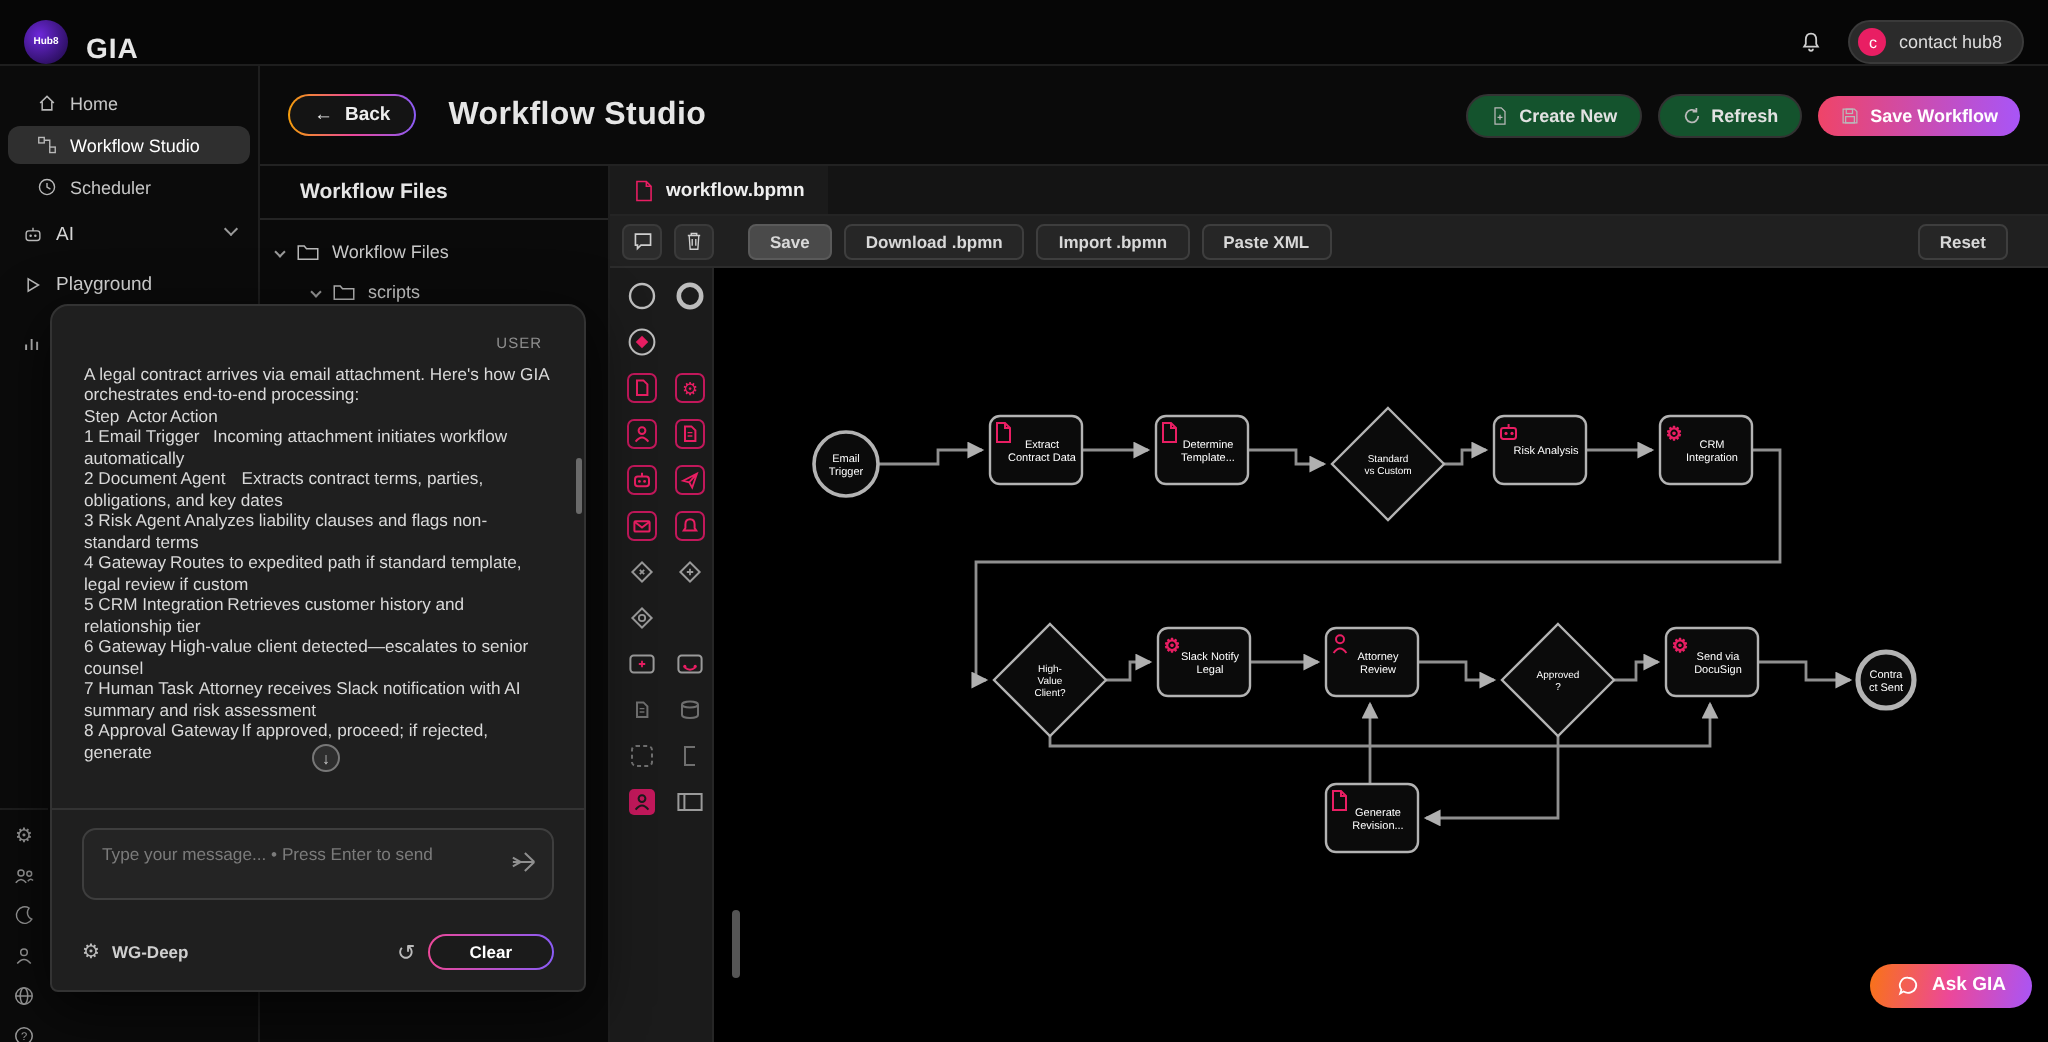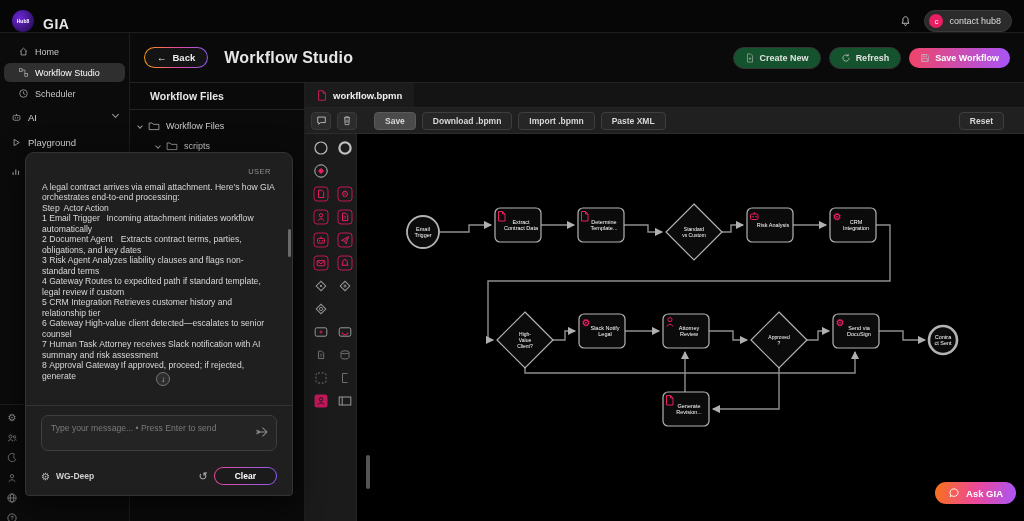--- a/index.html
+++ b/index.html
@@ -114,21 +114,21 @@
   .chat-input::placeholder { color:#7b7b7b; }
   .send-btn { position:absolute; right:8px; top:11px; width:14px; height:12px; color:#8f8f8f; cursor:pointer; }
   .chat-footer { display:flex; align-items:center; gap:6px; padding:6px 15px 10px 15px; }
   .wg-label { font-size:8.5px; color:#cfcfcf; font-weight:bold; }
   .hist-btn { margin-left:auto; color:#bbb; font-size:11px; cursor:pointer; }
   .clear-wrap { background:linear-gradient(90deg,#ec4899,#8b5cf6); padding:1px; border-radius:11px; cursor:pointer; }
   .clear-inner { background:#1b1b1b; border-radius:10px; padding:3px 20px; font-size:8.5px;
     font-weight:bold; color:#fff;text-align:center; }
 
   
-  .ask-gia { position:absolute; right:8px; bottom:17px; display:flex; align-items:center; gap:6px;
+  .ask-gia { position:absolute; right:8px; bottom:17px; display:flex; gap:6px;
     background:linear-gradient(100deg,#f97316,#ec4899,#a855f7); border-radius:13px; padding:5px 13px;
     font-size:9.5px; font-weight:bold; color:#fff; cursor:pointer; z-index:11; }
   .canvas-scroll { position:absolute; left:366px; top:455px; width:4px; height:34px; background:#555;
     border-radius:2px; z-index:3; }
 
   text { font-family:"Liberation Sans", sans-serif; }
 </style>
 </head>
 <body>
 

